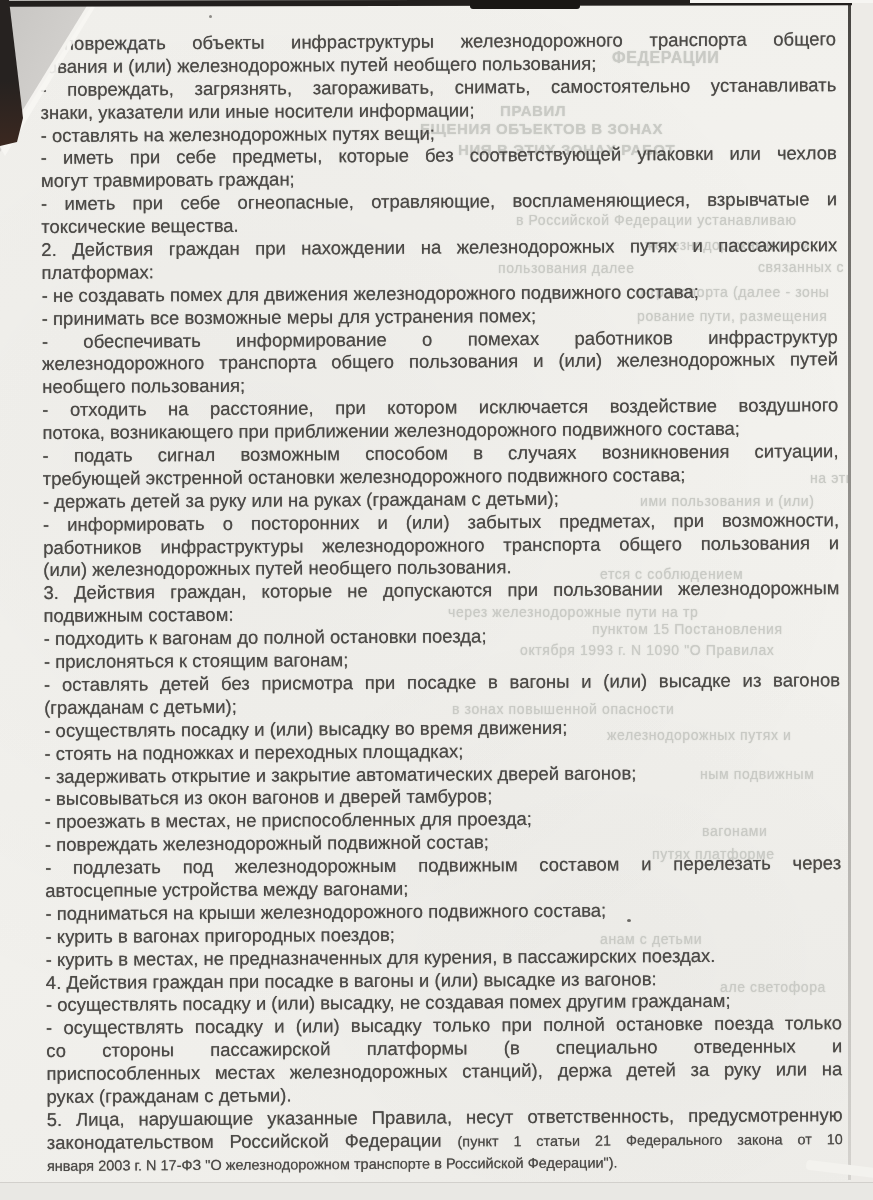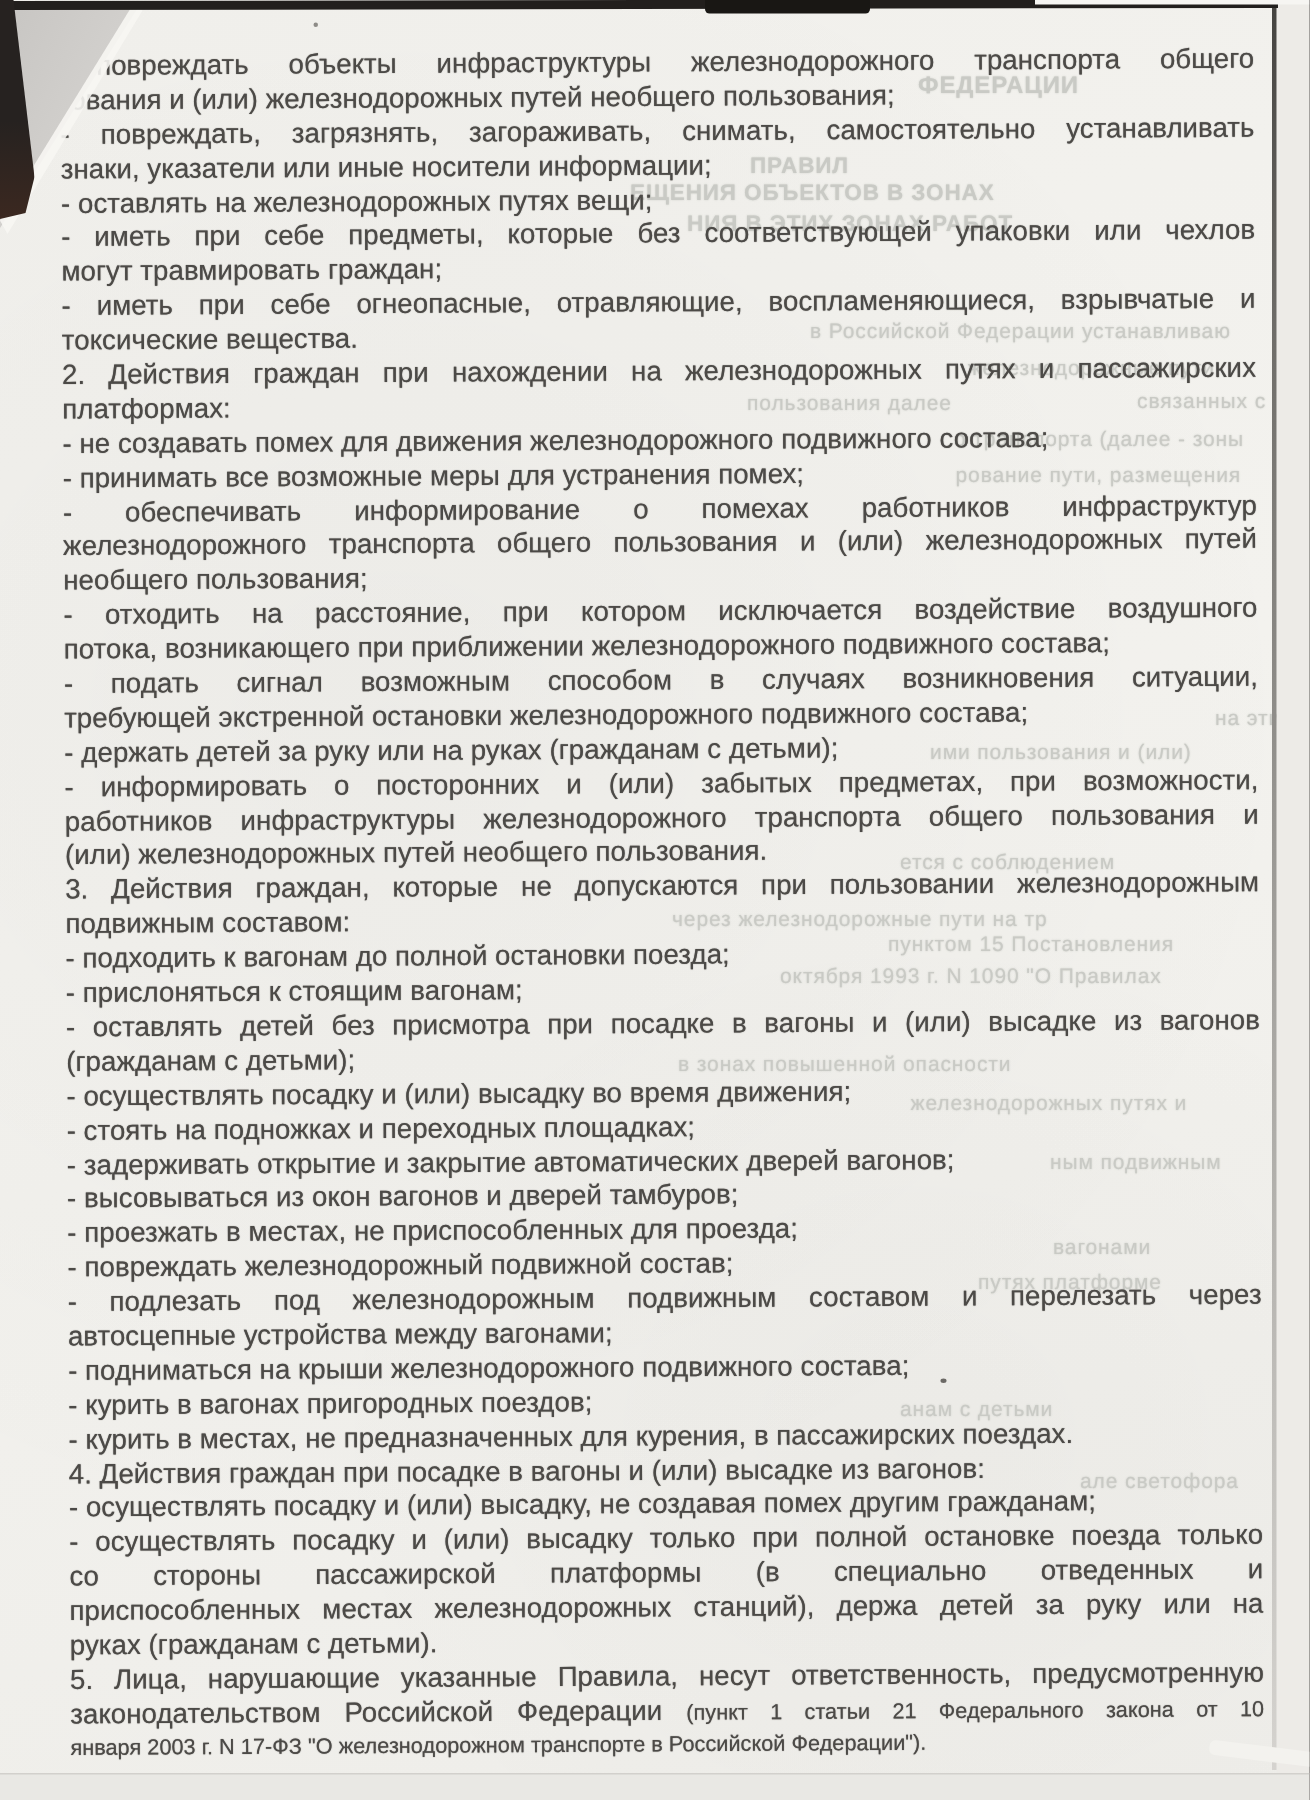--- a/index.html
+++ b/index.html
@@ -49,28 +49,28 @@
 <body>
 
 <div class="canvas">
 
   <div class="ghost-layer">
 
   <div class="ghost" style="left: 612px; top: 49px; font-size: 16px; font-weight: 700; text-align: right;">ФЕДЕРАЦИИ</div>
       <div class="ghost" style="left: 500px; top: 102px; font-size: 15px; font-weight: 700;">ПРАВИЛ</div>
       <div class="ghost" style="left: 420px; top: 120px; font-size: 15px; font-weight: 700;">ЕЩЕНИЯ ОБЪЕКТОВ В ЗОНАХ</div>
       <div class="ghost" style="left: 458px; top: 141px; font-size: 15px; font-weight: 700;">НИЯ В ЭТИХ ЗОНАХ РАБОТ</div>
-      <div class="ghost" style="left: 540px; top: 212px; font-size: 14px;">в Российской Федерации      устанавливаю</div>
+      <div class="ghost" style="left: 516px; top: 212px; font-size: 14px;">в Российской Федерации      устанавливаю</div>
       <div class="ghost" style="left: 645px; top: 237px; font-size: 14px;">железнодорожные пути,</div>
       <div class="ghost" style="left: 498px; top: 260px; font-size: 14px;">пользования    далее</div>
       <div class="ghost" style="left: 758px; top: 259px; font-size: 14px;">связанных с</div>
       <div class="ghost" style="left: 636px; top: 284px; font-size: 14px;">о транспорта (далее - зоны</div>
       <div class="ghost" style="left: 637px; top: 308px; font-size: 14px;">рование пути, размещения</div>
       <div class="ghost" style="left: 810px; top: 470px; font-size: 14px;">на этих</div>
-      <div class="ghost" style="left: 620px; top: 493px; font-size: 14px;">ими пользования и (или)</div>
+      <div class="ghost" style="left: 640px; top: 493px; font-size: 14px;">ими пользования и (или)</div>
       <div class="ghost" style="left: 600px; top: 566px; font-size: 14px;">ется с соблюдением</div>
       <div class="ghost" style="left: 448px; top: 604px; font-size: 14px;">через железнодорожные пути на тр</div>
       <div class="ghost" style="left: 592px; top: 621px; font-size: 14px;">пунктом 15 Постановления</div>
       <div class="ghost" style="left: 520px; top: 642px; font-size: 14px;">октября 1993 г.  N 1090 "О Правилах</div>
       <div class="ghost" style="left: 452px; top: 701px; font-size: 14px; text-align: center;">в зонах повышенной опасности</div>
       <div class="ghost" style="left: 607px; top: 727px; font-size: 14px;">железнодорожных путях и</div>
       <div class="ghost" style="left: 700px; top: 766px; font-size: 14px;">ным подвижным</div>
       <div class="ghost" style="left: 702px; top: 823px; font-size: 14px;">вагонами</div>
       <div class="ghost" style="left: 652px; top: 846px; font-size: 14px;">путях платформе</div>
       <div class="ghost" style="left: 600px; top: 931px; font-size: 14px;">анам с детьми</div>

